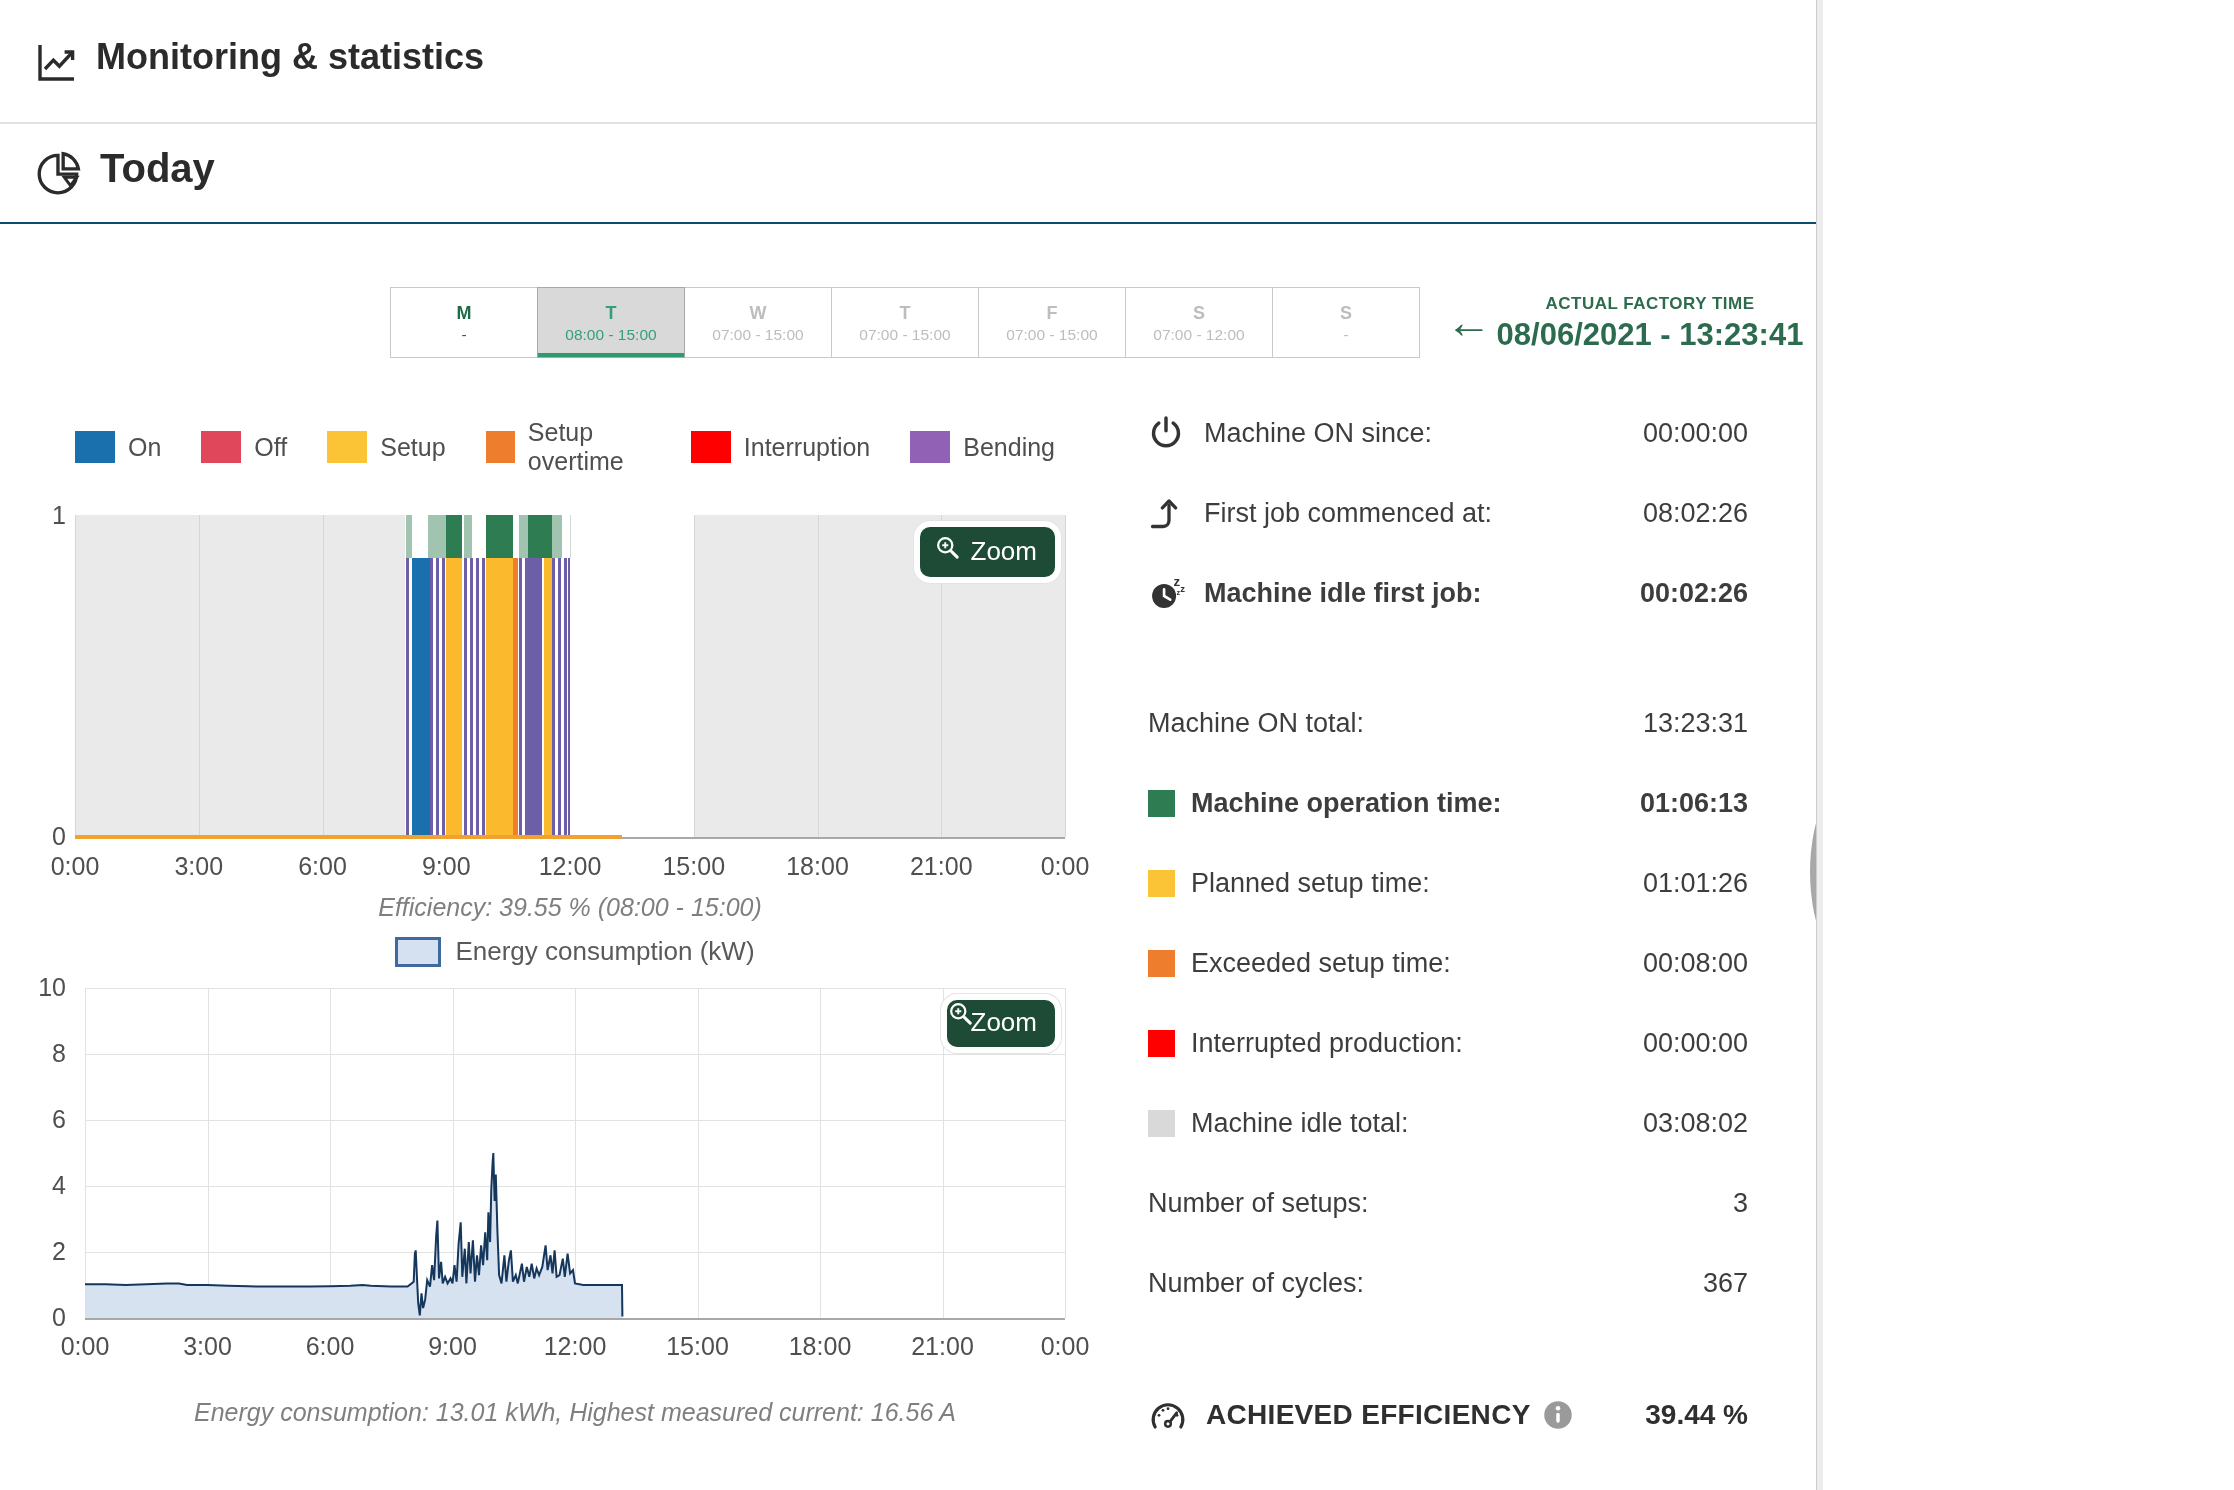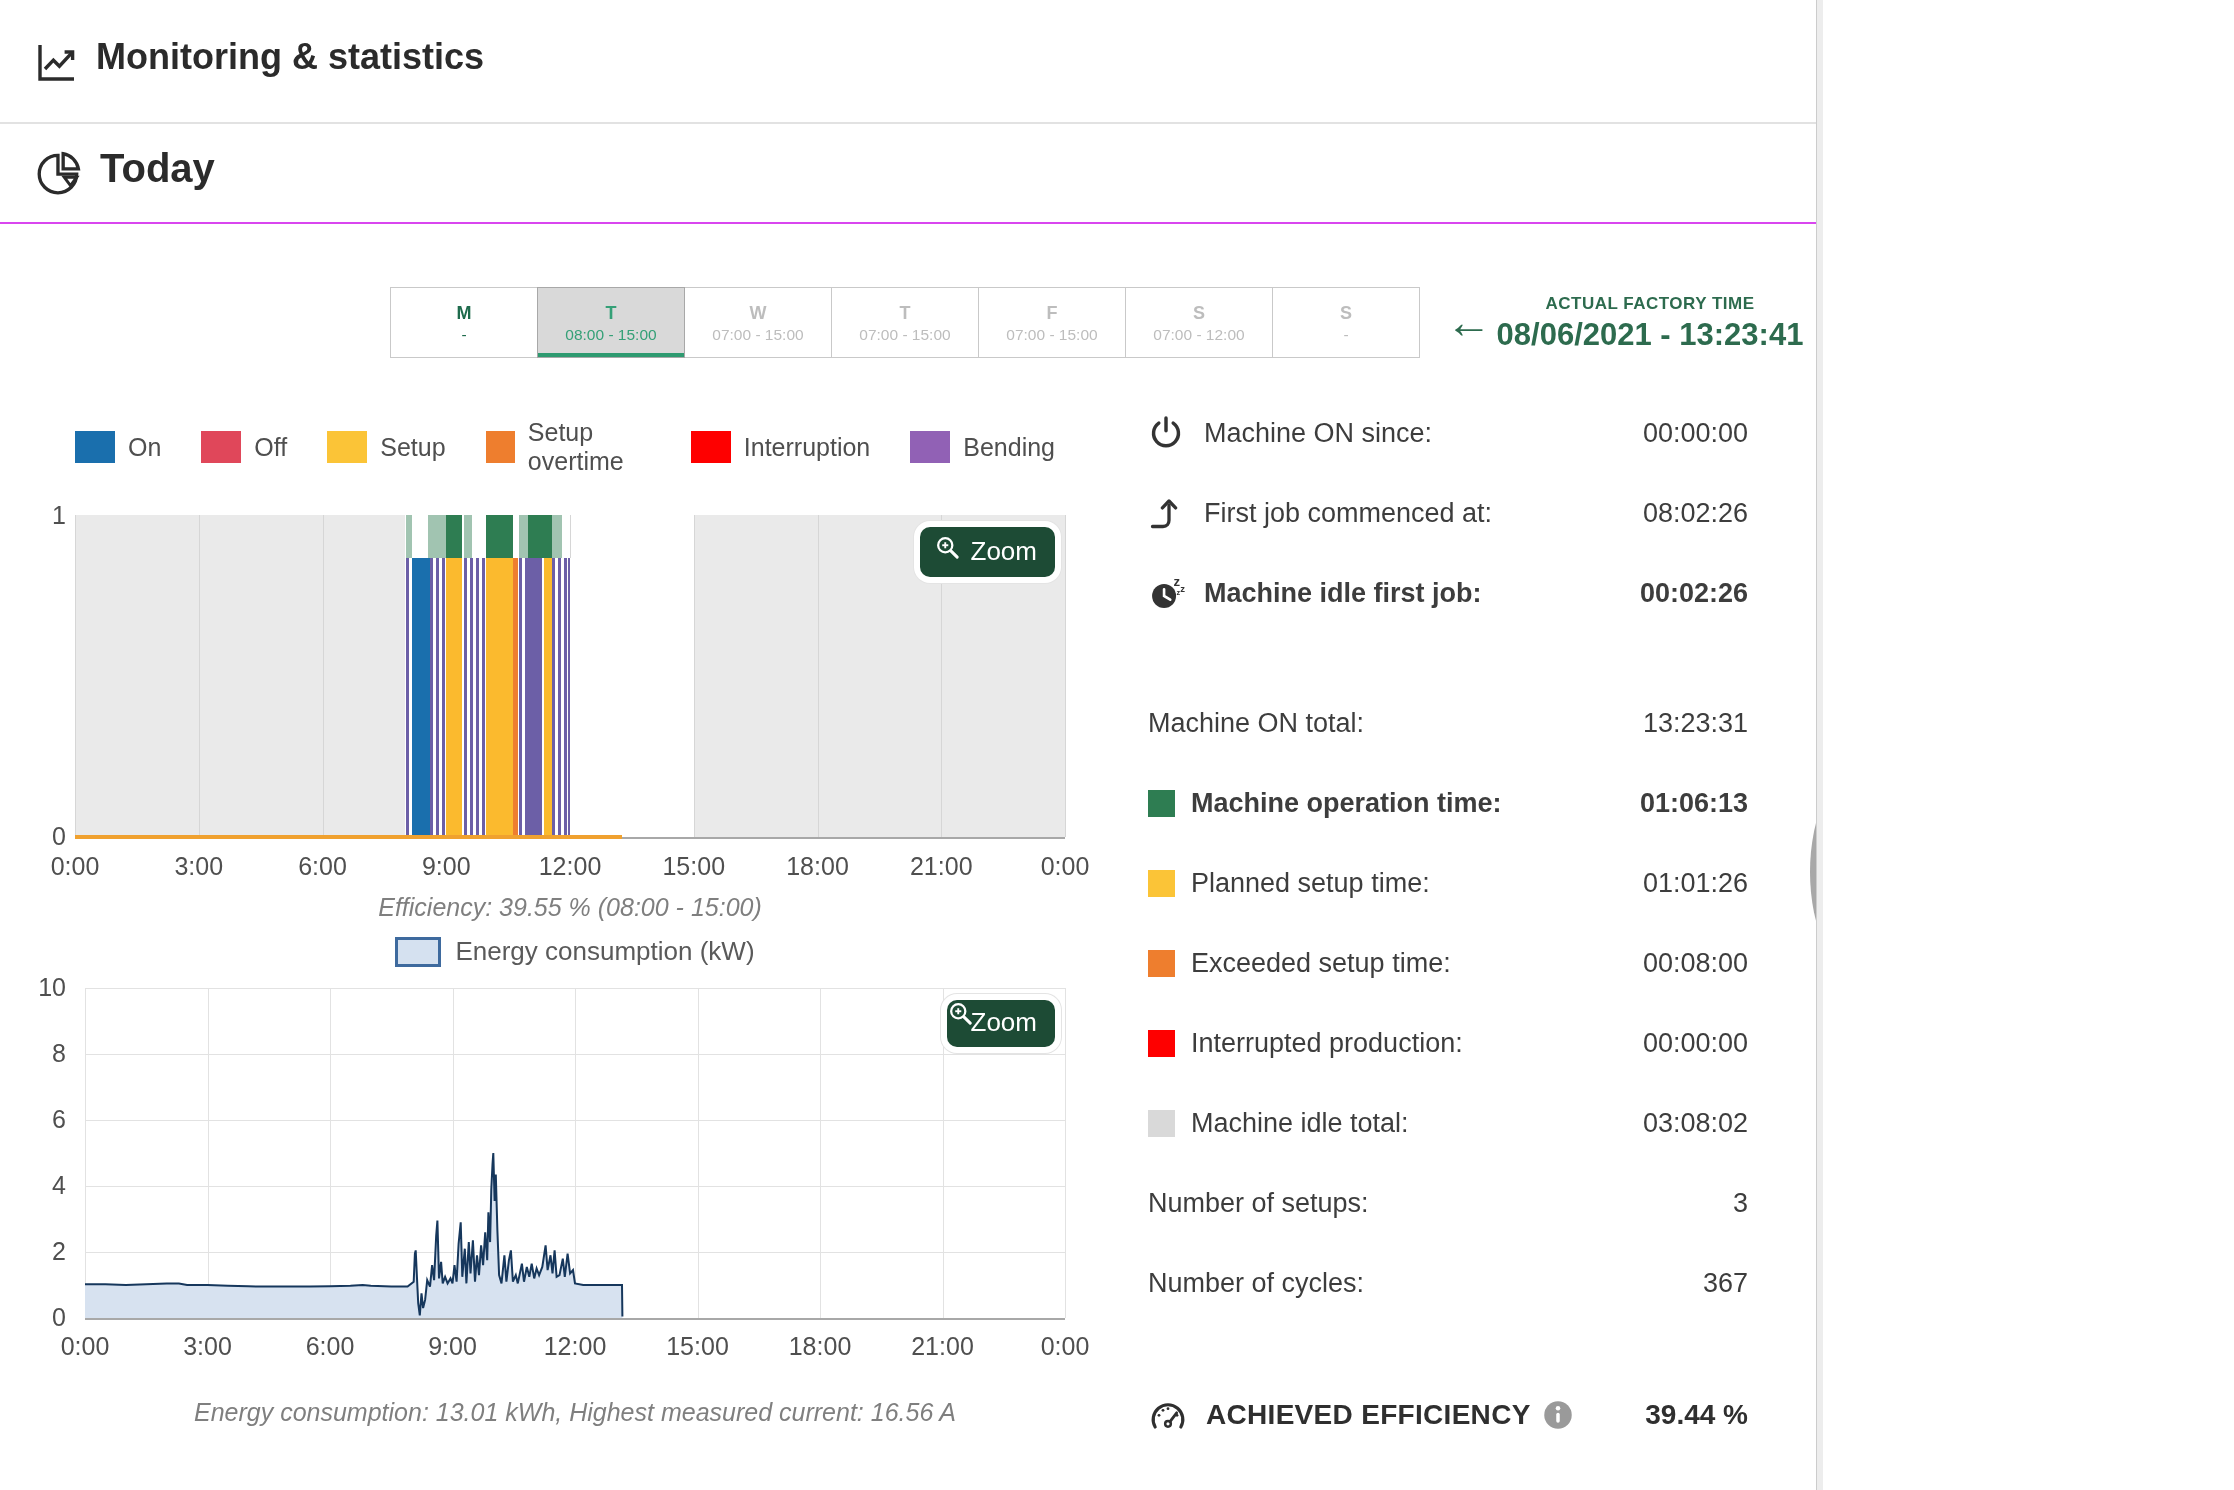--- a/index.html
+++ b/index.html
@@ -2,21 +2,21 @@
 <html lang="en"><head>
 <meta charset="utf-8">
 <style>
   html,body{margin:0;padding:0;background:#fff;}
   #canvas{position:relative;width:1823px;height:1490px;background:#fff;overflow:hidden;
           font-family:"Liberation Sans","DejaVu Sans",sans-serif;color:#3a3a3a;}
   
   #header{position:absolute;left:0;top:0;width:100%;height:122px;border-bottom:2px solid #e2e2e2;}
   #header .h-ic{position:absolute;left:32px;top:38px;}
   #header .h-title{position:absolute;left:96px;top:36px;font-size:36px;font-weight:bold;color:#2b2b2b;}
-  #todaybar{position:absolute;left:0;top:124px;width:100%;height:98px;border-bottom:2px solid #d946ef;}
+  #todaybar{position:absolute;left:0;top:124px;width:100%;height:98px;border-bottom:2px solid #0c4a6e;}
   #todaybar .h-ic{position:absolute;left:34px;top:24px;}
   #todaybar .h-title{position:absolute;left:100px;top:22px;font-size:40px;font-weight:bold;color:#2b2b2b;}
   
   #tabs{position:absolute;left:390px;top:287px;display:flex;}
   .tab{box-sizing:border-box;width:148px;height:71px;margin-right:-1px;border:1px solid #c9c9c9;background:#fff;
        display:flex;flex-direction:column;align-items:center;justify-content:center;cursor:pointer;}
   .tab-day{font-size:18px;font-weight:bold;line-height:24px;}
   .tab-hours{font-size:15.5px;line-height:20px;}
   .tab.past{color:#1e6b4c;}
   .tab.selected{color:#35a077;background:#d9d9d9;border-color:#a8a8a8;box-shadow:inset 0 -4px 0 #2e9a70;z-index:2;}

